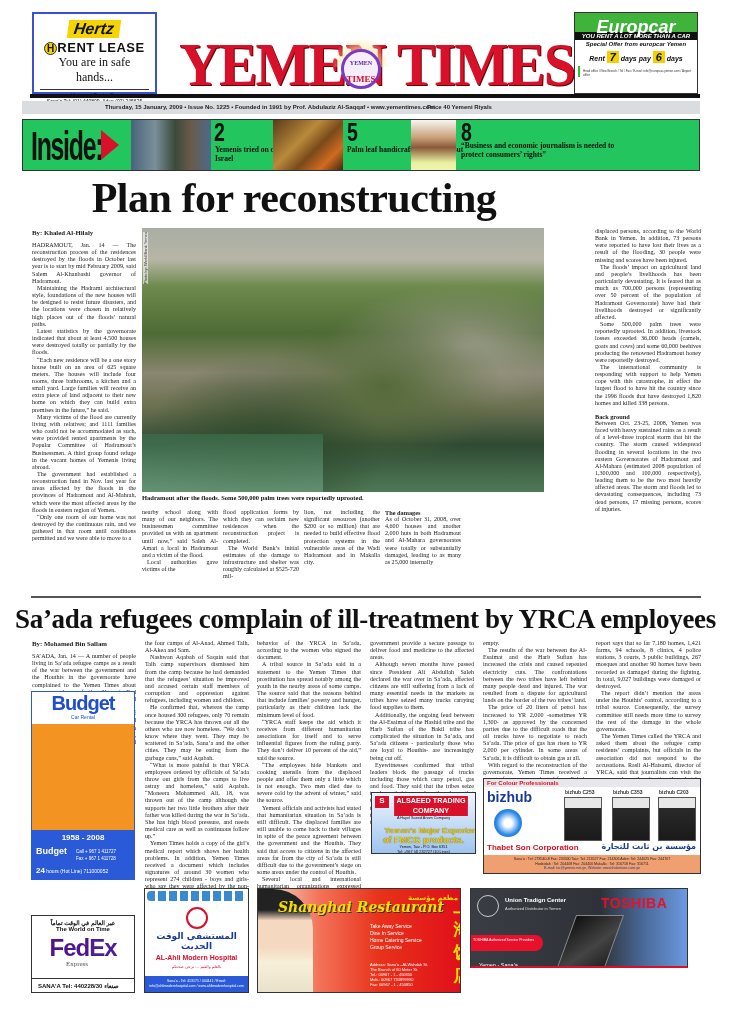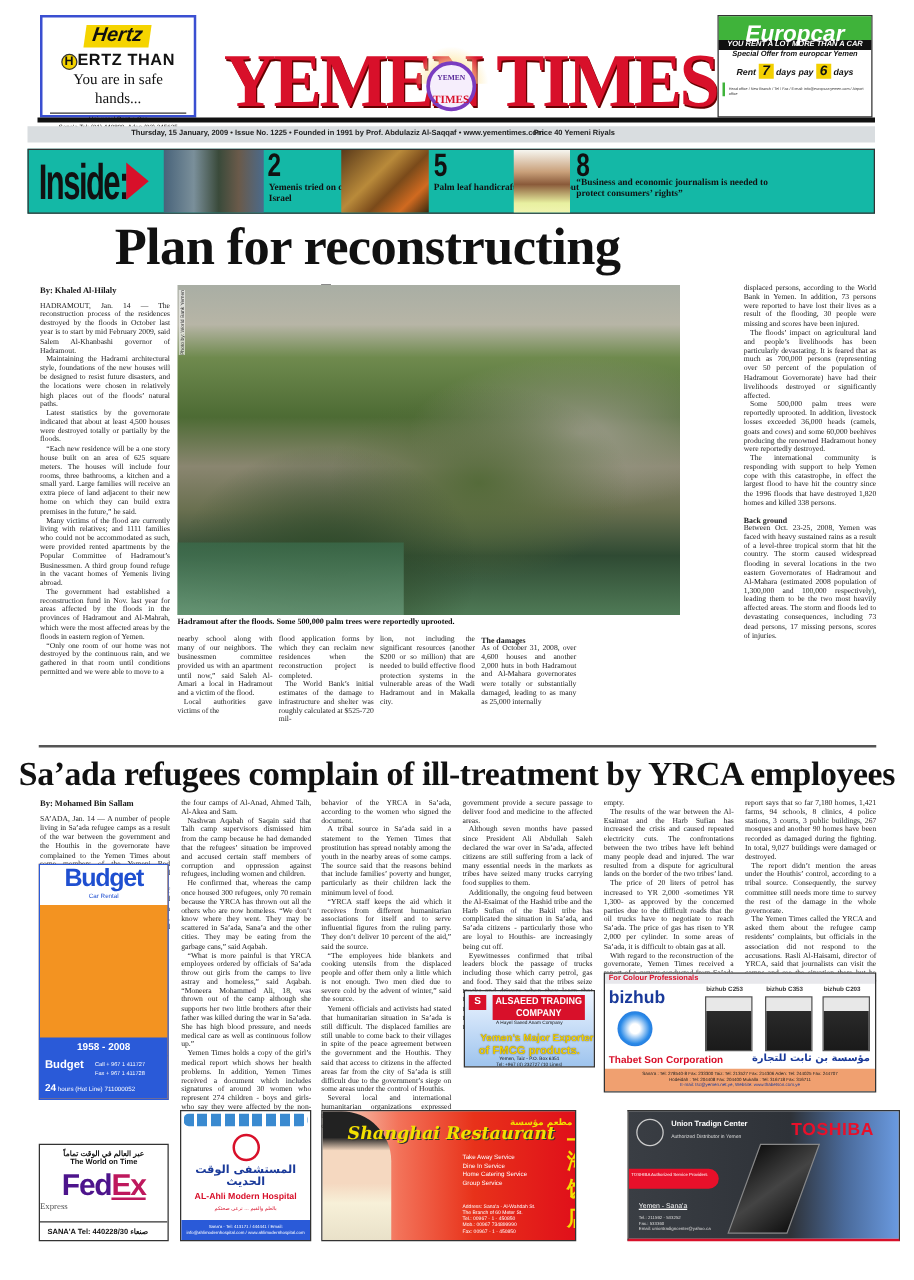--- a/index.html
+++ b/index.html
@@ -31,21 +31,21 @@
   .europcar-rent { font: italic bold 7px "Liberation Sans", sans-serif; text-align: center; margin-top: 3px; }
   .europcar-rent span.n { display: inline-block; background: #f3d000; padding: 0 3px; font-size: 11px; }
   .europcar-foot { font: 3px "Liberation Sans", sans-serif; padding: 3px 3px 0; line-height: 4px; color: #333; border-left: 2px solid #3fb33a; margin: 3px 3px 0; }
 
   .rule-top { left: 30px; top: 94px; width: 670px; height: 4px; background: #111; }
   .dateline { left: 22px; top: 101px; width: 678px; height: 13px; background: #d9dde0; font: bold 6px "Liberation Sans", sans-serif; line-height: 13px; color: #222; }
   .dateline .left { position: absolute; left: 83px; }
   .dateline .right { position: absolute; left: 405px; }
 
   
-  .inside-bar { left: 22px; top: 119px; width: 678px; height: 52px; background: #14b8a6; border: 1px solid #333; }
+  .inside-bar { left: 22px; top: 119px; width: 678px; height: 52px; background: #22c55e; border: 1px solid #333; }
   .inside-label { position: absolute; left: 8px; top: 2px; font: bold 40px "Liberation Sans", sans-serif; color: #111; letter-spacing: -2px; transform: scaleX(0.62); transform-origin: left; line-height: 48px; }
   .inside-arrow { position: absolute; left: 78px; top: 10px; width: 0; height: 0; border-top: 15px solid transparent; border-bottom: 15px solid transparent; border-left: 18px solid #d8102a; }
   .teaser { position: absolute; top: 0; height: 50px; }
   .teaser .thumb { position: absolute; top: 0; height: 50px; }
   .teaser .num { position: absolute; top: -2px; font: bold 26px "Liberation Sans", sans-serif; transform: scaleX(0.75); transform-origin: left; line-height: 28px; }
   .teaser .txt { position: absolute; top: 25px; font: bold 7.5px "Liberation Serif", serif; line-height: 9px; width: 135px; }
   .t1 { left: 80px; } .t1 .thumb { left: 0; width: 80px; background: linear-gradient(90deg,#48637a 0%,#7a8f9a 30%,#3a4a3a 55%,#6a5a4a 75%,#4b6a8a 100%); }
   .t1 .num { left: 83px; } .t1 .txt { left: 84px; }
   .t2 { left: 228px; } .t2 .thumb { left: 0; width: 70px; background: linear-gradient(135deg,#5a3a1a 0%,#b98a3a 40%,#7a4a1a 60%,#d06a20 80%,#3a2a10 100%); }
   .t2 .num { left: 74px; } .t2 .txt { left: 74px; }
@@ -86,22 +86,22 @@
   .budget .contact { position: absolute; left: 0; top: 152px; width: 100%; height: 35px; background: #2a5ad8; color: #fff; }
   .budget .blogo { position: absolute; left: 4px; top: 2px; font: bold 9px "Liberation Sans", sans-serif; color: #fff; }
   .budget .call { position: absolute; left: 44px; top: 4px; font: 4.5px "Liberation Sans", sans-serif; line-height: 7px; }
   .budget .hours { position: absolute; left: 4px; top: 22px; font: 5px "Liberation Sans", sans-serif; }
   .budget .hours b { font-size: 8px; }
 
   .fedex { left: 31px; top: 915px; width: 104px; height: 78px; background: #fff; }
   .fedex .ar { text-align: center; font: bold 6px "Liberation Sans", sans-serif; margin-top: 3px; }
   .fedex .tag { text-align: center; font: bold 6px "Liberation Sans", sans-serif; }
   .fedex .logo { text-align: center; font: bold 24px "Liberation Sans", sans-serif; letter-spacing: -1px; line-height: 24px; margin-top: 4px; }
-  .fedex .logo .fe { color: #4d148c; } .fedex .logo .ex { color: #be185d; text-decoration: underline; }
-  .fedex .exp { text-align: left; padding-right: 12px; font: 7px "Liberation Serif", serif; color: #555; }
+  .fedex .logo .fe { color: #4d148c; } .fedex .logo .ex { color: #4c1d95; }
+  .fedex .exp { text-align: center; padding-right: 12px; font: 7px "Liberation Serif", serif; color: #555; }
   .fedex .foot { position: absolute; left: 0; bottom: 0; width: 100%; border-top: 1px solid #333; font: bold 6px "Liberation Sans", sans-serif; padding: 3px 6px; }
 
   .hospital { left: 144px; top: 888px; width: 105px; height: 105px; background: #fff; }
   .hospital .icons { height: 10px; background: repeating-linear-gradient(90deg,#3a8ad0 0 8px,#fff 8px 11px); margin: 2px; border-radius: 4px; }
   .hospital .logo { width: 22px; height: 22px; border: 2px solid #d8102a; border-radius: 50%; margin: 6px auto 2px; }
   .hospital .ar { text-align: center; font: bold 9px "DejaVu Sans", sans-serif; color: #1a3a9a; }
   .hospital .en { text-align: center; font: bold 7px "Liberation Sans", sans-serif; color: #d8102a; margin-top: 3px; }
   .hospital .ar2 { text-align: center; font: 4px "DejaVu Sans", sans-serif; color: #d8102a; margin-top: 3px; }
   .hospital .foot { position: absolute; bottom: 0; left: 0; width: 100%; height: 16px; background: #2a5ad8; color: #fff; font: 3.5px "Liberation Sans", sans-serif; text-align: center; padding-top: 3px; line-height: 4.5px; }
 
@@ -125,36 +125,36 @@
   .thabet .bizhub { position: absolute; left: 3px; top: 10px; font: bold 14px "Liberation Sans", sans-serif; color: #1a3a9a; }
   .thabet .konica { position: absolute; left: 10px; top: 30px; width: 28px; height: 28px; border-radius: 50%; background: radial-gradient(circle,#fff 20%,#2a8ae8 60%,#1a5ac8 100%); }
   .thabet .machines { position: absolute; left: 80px; top: 10px; width: 136px; height: 52px; }
   .thabet .machine { position: absolute; top: 8px; width: 38px; height: 44px; background: linear-gradient(180deg,#e8e8e8 0%,#e8e8e8 25%,#2a2a2a 25%,#1a1a1a 100%); border: 1px solid #555; }
   .thabet .machine .lbl { position: absolute; top: -9px; left: 0; font: bold 5px "Liberation Sans", sans-serif; color: #333; white-space: nowrap; }
   .thabet .name { position: absolute; left: 3px; top: 64px; font: bold 8px "Liberation Sans", sans-serif; color: #d8102a; }
   .thabet .name-ar { position: absolute; right: 4px; top: 63px; font: bold 8px "DejaVu Sans", sans-serif; color: #1a3a9a; }
   .thabet .contact { position: absolute; left: 0; bottom: 0; width: 100%; height: 18px; background: #f0a070; font: 3.6px "Liberation Sans", sans-serif; text-align: center; line-height: 4.5px; padding-top: 2px; color: #222; }
   .thabet .contact .em { color: #1a3a9a; }
 
-  .toshiba { left: 502px; top: 888px; width: 218px; height: 105px; background: linear-gradient(90deg,#3a3e44 0%,#2e3238 60%,#4a6a9a 80%,#6a9ae0 100%); border-bottom: 2px solid #d8102a; }
+  .toshiba { left: 470px; top: 888px; width: 218px; height: 80px; background: linear-gradient(90deg,#3a3e44 0%,#2e3238 60%,#4a6a9a 80%,#6a9ae0 100%); border-bottom: 2px solid #d8102a; }
   .toshiba .utc { position: absolute; left: 34px; top: 8px; font: bold 6px "Liberation Sans", sans-serif; color: #fff; }
   .toshiba .auth { position: absolute; left: 34px; top: 17px; font: 4px "Liberation Sans", sans-serif; color: #ddd; }
   .toshiba .lg { position: absolute; left: 6px; top: 6px; width: 22px; height: 22px; border: 1.5px solid #ccc; border-radius: 50%; }
   .toshiba .brand { position: absolute; left: 130px; top: 6px; font: bold 14px "Liberation Sans", sans-serif; color: #e8102a; letter-spacing: 0.5px; }
   .toshiba .red { position: absolute; left: 0; top: 46px; width: 72px; height: 16px; background: #e8102a; border-radius: 0 8px 8px 0; font: 3.5px "Liberation Sans", sans-serif; color: #fff; padding: 3px 2px; line-height: 4.5px; }
   .toshiba .city { position: absolute; left: 8px; top: 73px; font: 5.5px "Liberation Sans", sans-serif; color: #fff; text-decoration: underline; }
   .toshiba .tel { position: absolute; left: 8px; top: 83px; font: 3.5px "Liberation Sans", sans-serif; color: #ddd; line-height: 4.5px; }
   .toshiba .laptop { position: absolute; left: 92px; top: 26px; width: 48px; height: 72px; background: linear-gradient(135deg,#111 0%,#444 50%,#111 100%); transform: skewX(-20deg); border: 1px solid #888; }
 </style>
 </head>
 <body>
 
 <div class="abs hertz-ad">
   <div class="hertz-logo">Hertz</div>
-  <div class="hertz-lease"><span class="h-circ">H</span><span>ERTZ THAN</span></div>
+  <div class="hertz-lease"><span class="h-circ">H</span><span>RENT LEASE</span></div>
   <div class="hertz-tag">You are in safe hands...</div>
   <div class="hertz-small">
     <div>Universal Rent a Car</div>
     <div>Sana'a Tel: (01) 440809, Aden (02) 245625</div>
     <div>Movenpick Branch (01) 546080</div>
   </div>
 </div>
 
 <div class="abs masthead">
   <div class="word w1">YEMEN</div>

